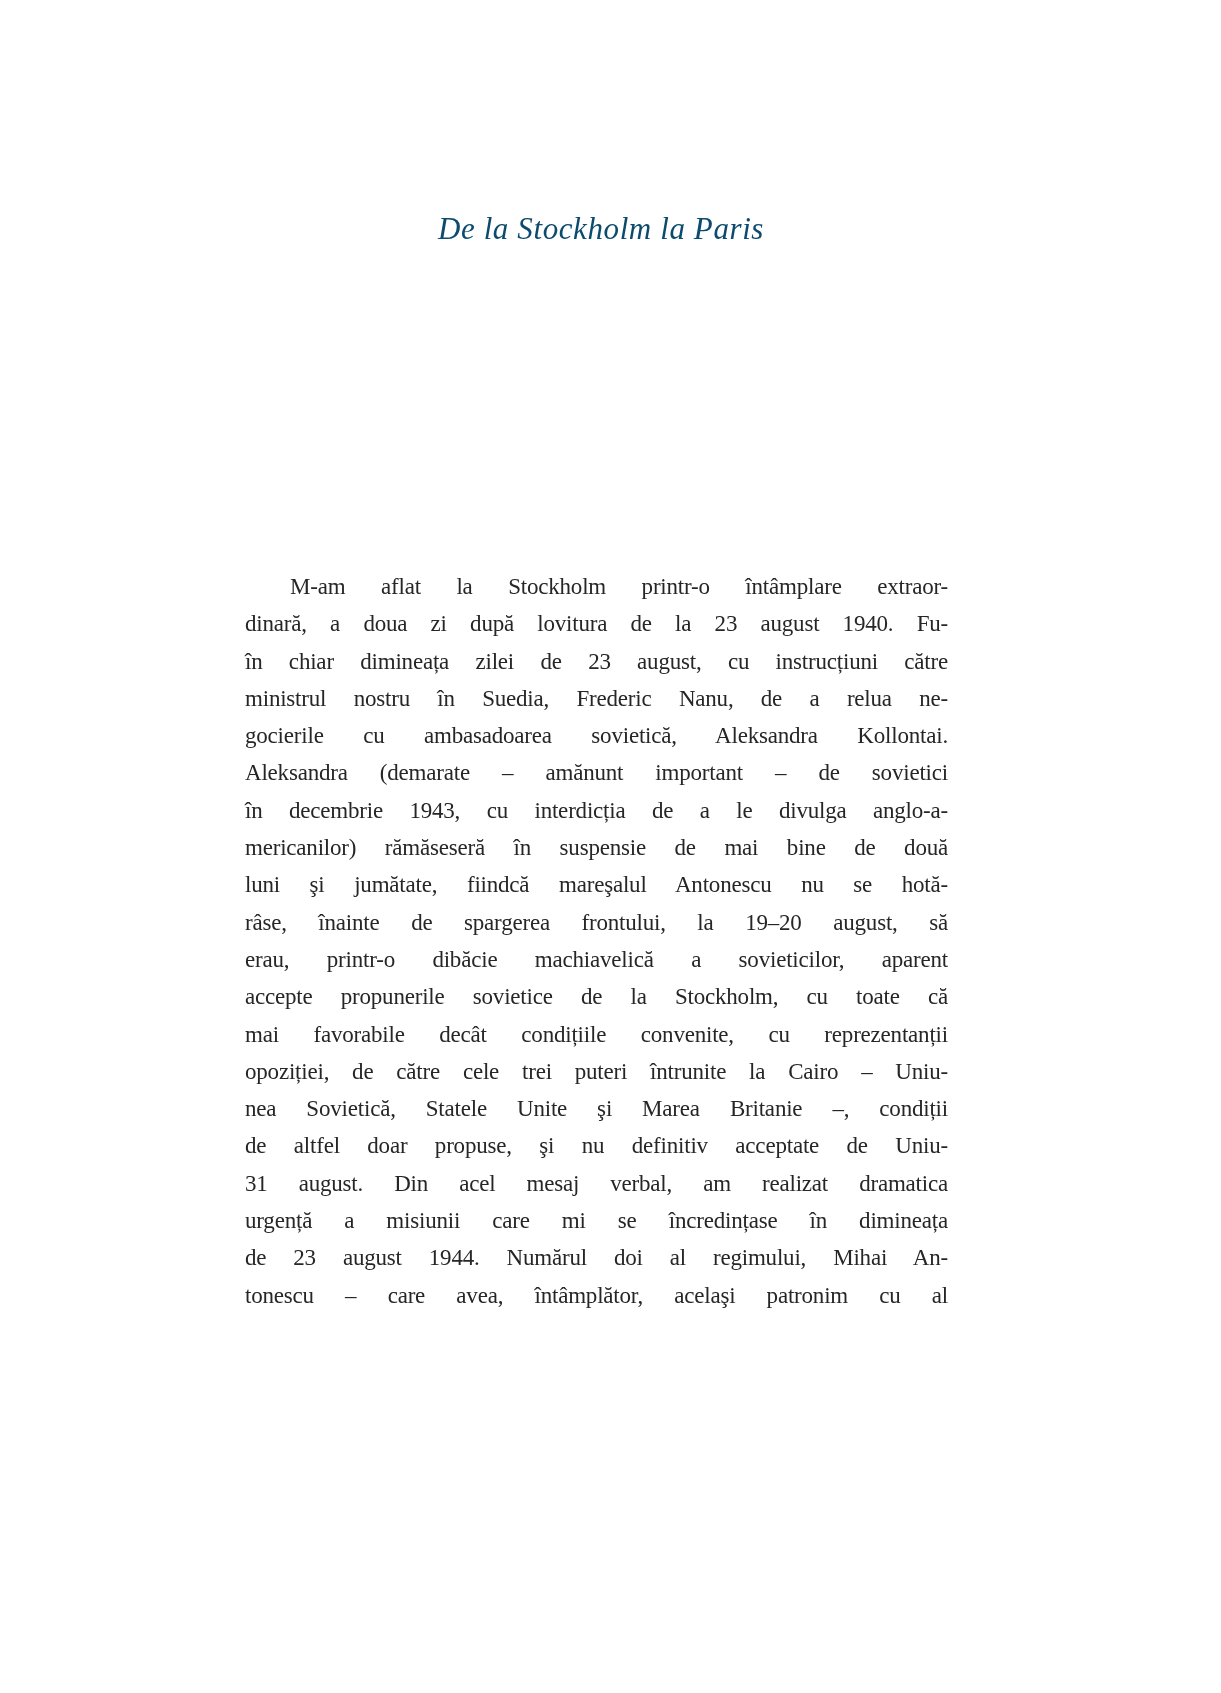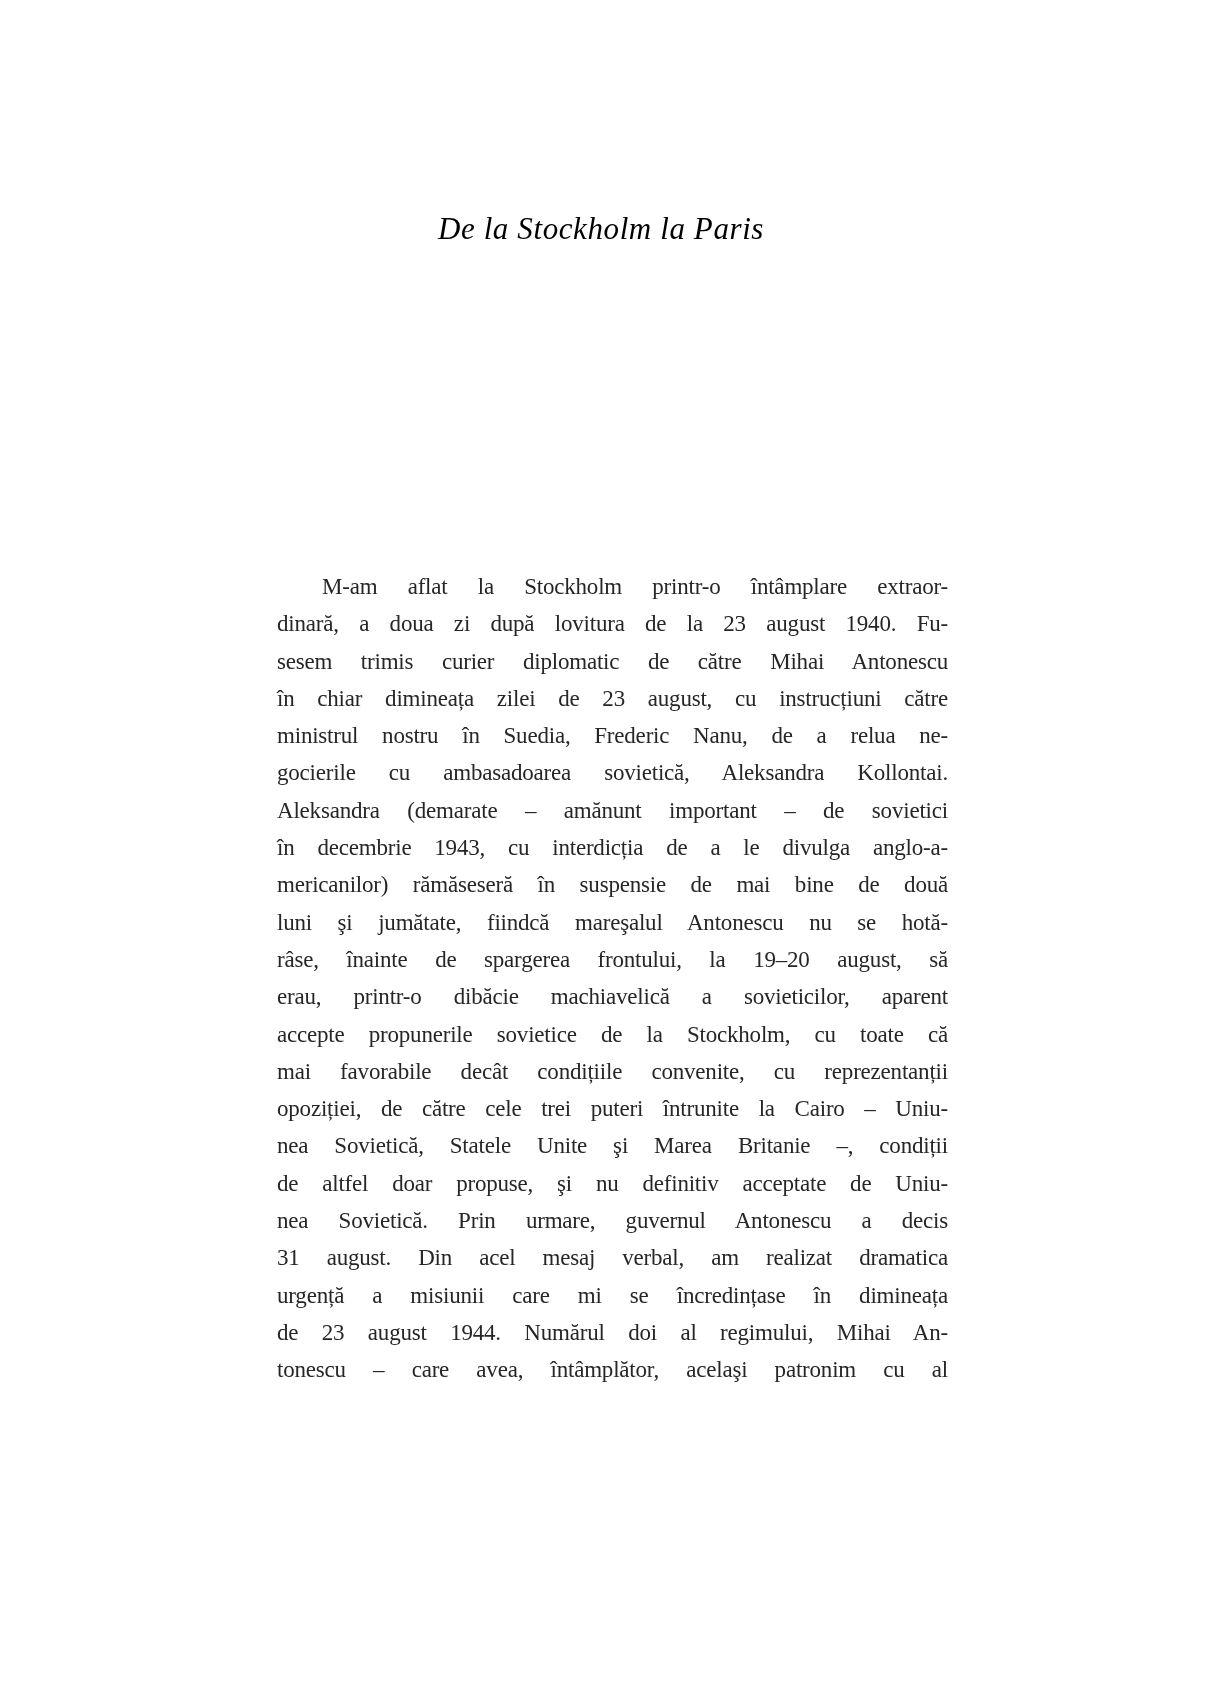--- a/index.html
+++ b/index.html
@@ -21,65 +21,62 @@
     left: 245px;
     width: 712px;
     margin: 0;
     font-family: "Liberation Serif", serif;
     font-style: italic;
     font-weight: normal;
     font-size: 31px;
     line-height: 46px;
     letter-spacing: 0.6px;
     text-align: center;
-    color: #000000;
+    color: #0c4a6e;
   }
   .body-text {
     position: absolute;
     top: 568px;
     left: 245px;
     width: 703px;
     font-family: "Liberation Serif", serif;
     font-size: 23px;
     line-height: 37.3px;
     letter-spacing: -0.2px;
     color: #262626;
   }
   .text-line {
     height: 37.3px;
     text-align: justify;
     text-align-last: justify;
-    margin-left: 32px;
   }
   .text-line:first-child {
     text-indent: 45px;
   }
 </style>
 </head>
 <body>
 
 <main class="page">
   <h1 class="chapter-title">De la Stockholm la Paris</h1>
   <div class="body-text" id="body-text">
       <div class="text-line">M-am aflat la Stockholm printr-o întâmplare extraor-</div>
       <div class="text-line">dinară, a doua zi după lovitura de la 23 august 1940. Fu-</div>
-      <div class="text-line">sesem trimis curier diplomatic de către Mihai Antonescu</div>
       <div class="text-line">în chiar dimineața zilei de 23 august, cu instrucțiuni către</div>
       <div class="text-line">ministrul nostru în Suedia, Frederic Nanu, de a relua ne-</div>
       <div class="text-line">gocierile cu ambasadoarea sovietică, Aleksandra Kollontai.</div>
       <div class="text-line">Aleksandra (demarate – amănunt important – de sovietici</div>
       <div class="text-line">în decembrie 1943, cu interdicția de a le divulga anglo-a-</div>
       <div class="text-line">mericanilor) rămăseseră în suspensie de mai bine de două</div>
       <div class="text-line">luni şi jumătate, fiindcă mareşalul Antonescu nu se hotă-</div>
       <div class="text-line">râse, înainte de spargerea frontului, la 19–20 august, să</div>
       <div class="text-line">erau, printr-o dibăcie machiavelică a sovieticilor, aparent</div>
       <div class="text-line">accepte propunerile sovietice de la Stockholm, cu toate că</div>
       <div class="text-line">mai favorabile decât condițiile convenite, cu reprezentanții</div>
       <div class="text-line">opoziției, de către cele trei puteri întrunite la Cairo – Uniu-</div>
       <div class="text-line">nea Sovietică, Statele Unite şi Marea Britanie –, condiții</div>
       <div class="text-line">de altfel doar propuse, şi nu definitiv acceptate de Uniu-</div>
-      <div class="text-line">nea Sovietică. Prin urmare, guvernul Antonescu a decis</div>
       <div class="text-line">31 august. Din acel mesaj verbal, am realizat dramatica</div>
       <div class="text-line">urgență a misiunii care mi se încredințase în dimineața</div>
       <div class="text-line">de 23 august 1944. Numărul doi al regimului, Mihai An-</div>
       <div class="text-line">tonescu – care avea, întâmplător, acelaşi patronim cu al</div>
     </div>
 </main>
 
 </body></html>

